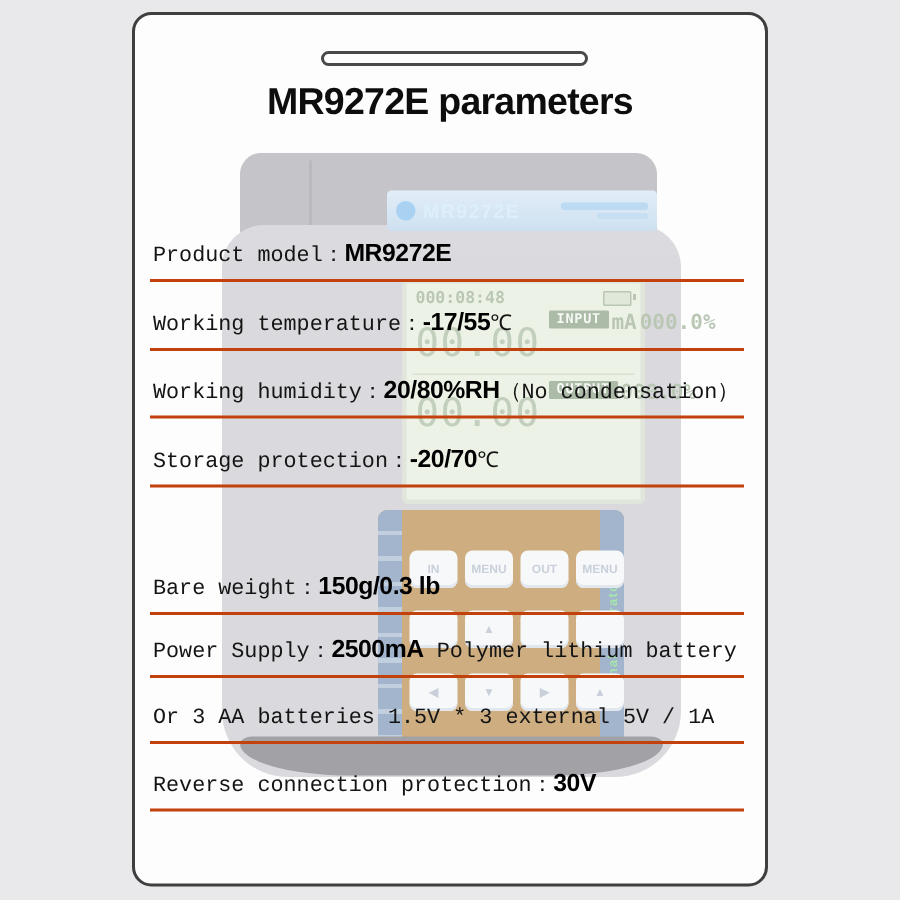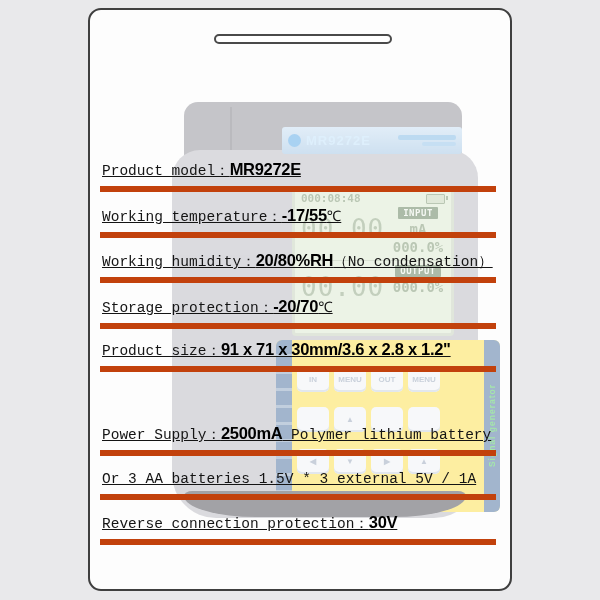--- a/index.html
+++ b/index.html
@@ -16,21 +16,21 @@
   .slot{
     position:absolute;left:124px;top:24px;width:174px;height:6px;
     background:#fff;border:2px solid #4a4a4a;border-radius:5px;z-index:6;
   }
   .title{
     position:absolute;left:0;top:44px;width:100%;text-align:center;z-index:6;
     font-size:25px;font-weight:800;letter-spacing:-0.5px;color:#0d0d0d;
   }
 
   
-  .device{position:absolute;left:0;top:0;width:100%;height:100%;opacity:0.5;z-index:1;margin-left:24px;}
+  .device{position:absolute;left:0;top:0;width:100%;height:100%;opacity:0.5;z-index:1;}
   .dev-head{position:absolute;left:70px;top:92px;width:278px;height:72px;
     background:#8d8d95;border-radius:14px 14px 6px 6px;}
   .head-seam{position:absolute;left:46px;top:5px;bottom:5px;width:2px;background:rgba(0,0,0,.14);}
   .dev-body{position:absolute;left:58px;top:140px;width:306px;height:368px;
     background:#b9b9c1;border-radius:28px 28px 44px 44px;}
   .dev-band{position:absolute;left:168px;top:117px;width:180px;height:27px;
     background:linear-gradient(#c6def3,#9fc4e4);border-radius:3px;
     display:flex;align-items:center;gap:5px;padding:0 6px;box-sizing:border-box;}
   .logo-dot{width:13px;height:13px;border-radius:50%;background:#57a7e7;flex:0 0 auto;}
   .logo-text{font-size:13px;font-weight:800;letter-spacing:1px;color:#bfe2fb;}
@@ -40,47 +40,47 @@
 
   .dev-screen{position:absolute;left:178px;top:176px;width:162px;height:150px;
     background:#dcead0;border:3px solid #c4d1ba;border-radius:4px;box-sizing:border-box;
     font-family:"DejaVu Sans Mono", monospace;color:#79926d;}
   .lcd-top{display:flex;justify-content:space-between;align-items:center;padding:3px 6px 0 6px;}
   .lcd-timer{font-size:11px;font-weight:700;}
   .battery{width:17px;height:8px;border:1.5px solid #79926d;border-radius:1px;position:relative;background:#c3d4b6;}
   .battery:after{content:"";position:absolute;right:-4px;top:1.5px;width:2.5px;height:3.5px;background:#79926d;}
   .lcd-sec{display:flex;justify-content:space-between;padding:2px 5px 3px 6px;}
   .lcd-big{font-size:26px;font-weight:400;letter-spacing:1px;color:#8aa27e;line-height:1.1;margin-top:8px;}
-  .lcd-side{display:flex;flex-direction:column;align-items:center;gap:2px;width:56px;}
+  .lcd-side{display:flex;align-items:flex-start;gap:2px;width:56px;}
   .lcd-badge{background:#5d7a55;color:#eef4ea;font-size:9px;font-weight:700;padding:1px 5px;border-radius:1px;letter-spacing:.5px;}
   .lcd-small{font-size:14px;font-weight:700;}
   .lcd-div{height:1px;background:#b7c6ab;margin:2px 4px;}
 
-  .dev-keypad{position:absolute;left:162px;top:330px;width:224px;height:172px;
-    background:#fde047;border-radius:6px;}
+  .dev-keypad{position:absolute;left:162px;top:330px;width:164px;height:172px;
+    background:#a16207;border-radius:6px;}
   .strip{position:absolute;top:0;bottom:0;width:16px;background:#49709f;}
   .strip-left{left:0;border-radius:6px 0 0 6px;
     background-image:repeating-linear-gradient(#49709f 0 14px, rgba(255,255,255,.35) 14px 17px);}
   .strip-right{right:0;border-radius:0 6px 6px 0;display:flex;align-items:center;justify-content:center;}
   .side-vtext{writing-mode:vertical-rl;transform:rotate(180deg);
     font-size:8.5px;font-weight:700;letter-spacing:1px;color:#4fd05a;white-space:nowrap;}
   .key-row{position:absolute;left:21px;display:flex;gap:5px;}
   .key{width:32px;height:25px;background:#f2f5f9;border-radius:5px;
     box-shadow:inset 0 -2px 0 #c8d2de;display:flex;align-items:center;justify-content:center;
     font-size:8px;font-weight:700;color:#97a5ba;}
 
   .dev-bottom{position:absolute;left:70px;top:481px;width:282px;height:26px;
     background:#4a4a52;border-radius:10px 10px 90px 90px / 6px 6px 26px 26px;}
 
   
   .spec-row{
     position:absolute;left:10px;width:394px;z-index:5;
-    border-bottom:6px solid #c2410c;padding:0 0 5px 2px;
+    border-bottom:2px solid #c2410c;padding:0 0 5px 2px;
     font-family:"Liberation Mono","DejaVu Sans Mono",monospace;
-    font-size:14.5px;color:#141414;white-space:nowrap;line-height:19px;text-decoration:underline;
+    font-size:14.5px;color:#141414;white-space:nowrap;line-height:19px;
   }
   .spec-value{
     font-family:"Liberation Sans","DejaVu Sans",sans-serif;
     font-weight:800;font-size:16.5px;letter-spacing:-0.3px;color:#000;
   }
   .r1{top:150px}.r2{top:196px}.r3{top:241px}.r4{top:287px}.r5{top:330px}
   .r6{top:372px}.r7{top:414px}.r8{top:458px}.r9{top:503px}
 </style>
 </head>
 <body>
@@ -146,35 +146,36 @@
         <span class="key">▼</span>
         <span class="key">▶</span>
         <span class="key">▲</span>
       </div>
     </div>
 
     <div class="dev-bottom"></div>
   </div>
 
   <div class="slot"></div>
+  <div class="title">MR9272E parameters</div>
 
   <div class="spec-row r1">
     <span>Product model：</span><span class="spec-value">MR9272E</span><span></span>
   </div>
   <div class="spec-row r2">
     <span>Working temperature：</span><span class="spec-value">-17/55</span><span>℃</span>
   </div>
   <div class="spec-row r3">
     <span>Working humidity：</span><span class="spec-value">20/80%RH</span><span>（No condensation）</span>
   </div>
   <div class="spec-row r4">
     <span>Storage protection：</span><span class="spec-value">-20/70</span><span>℃</span>
   </div>
-  <div class="spec-row r5">
-    <span>Product size：</span><span class="spec-value">91 x 71 x 30mm/3.6 x 2.8 x 1.2"</span><span></span>
+  <div class="spec-row r6">
+    <span>Bare weight：</span><span class="spec-value">150g/0.3 lb</span><span></span>
   </div>
   <div class="spec-row r7">
     <span>Power Supply：</span><span class="spec-value">2500mA</span><span> Polymer lithium battery</span>
   </div>
   <div class="spec-row r8">
     <span>Or 3 AA batteries 1.5V * 3 external 5V / 1A</span><span class="spec-value"></span><span></span>
   </div>
   <div class="spec-row r9">
     <span>Reverse connection protection：</span><span class="spec-value">30V</span><span></span>
   </div>

